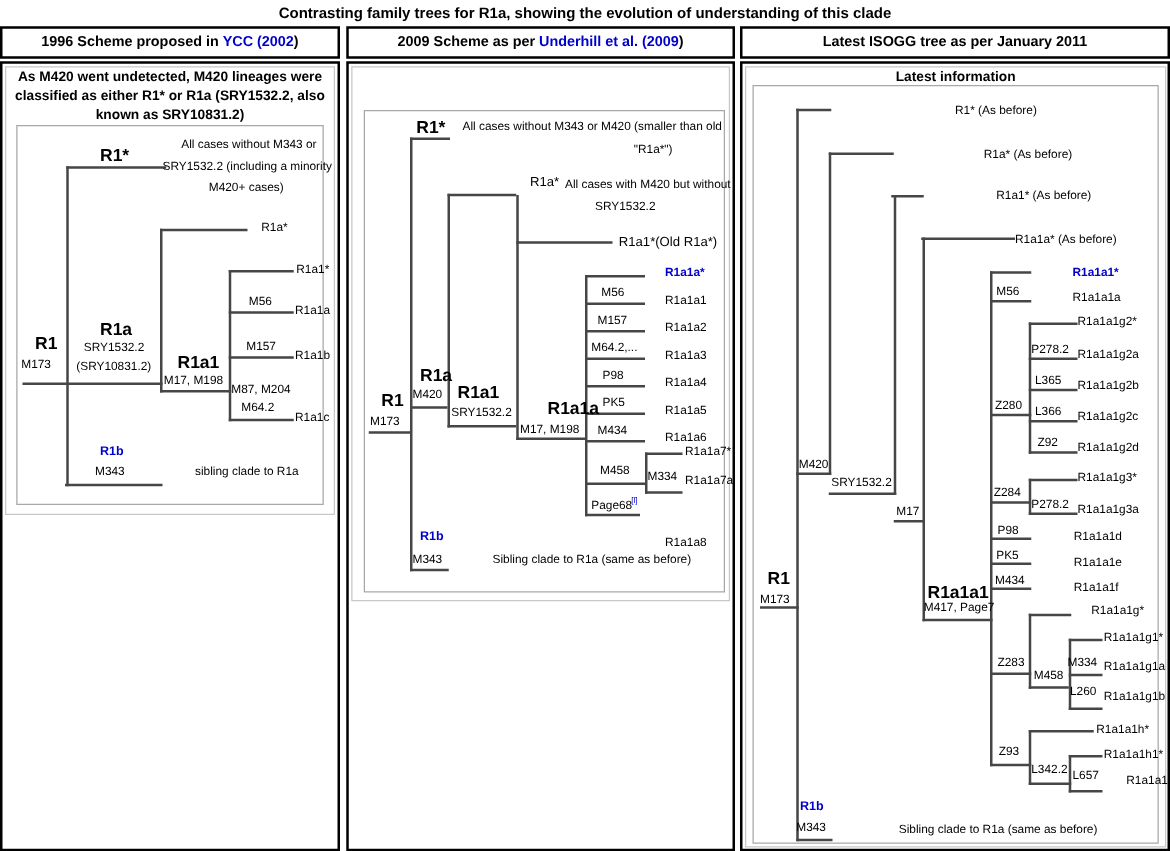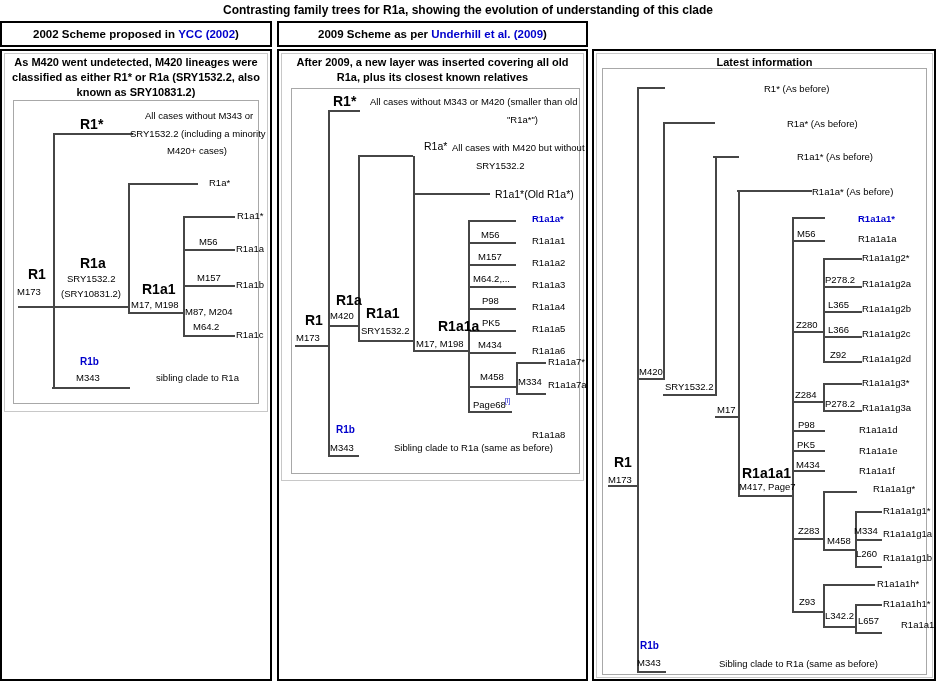--- a/index.html
+++ b/index.html
@@ -25,43 +25,45 @@
   .vl{position:absolute;width:2px;background:#464646}
 </style>
 </head>
 <body>
 
 <div id="stage">
 
   <div class="abs title">Contrasting family trees for R1a, showing the evolution of understanding of this clade</div>
 
   <div class="abs hdr" style="left:0;width:272px">
-    <span>2002 Scheme proposed in </span>
+    <span>1996 Scheme proposed in </span>
       <span class="lnk">YCC (2002</span>
       <span>)</span>
   </div>
   <div class="abs hdr" style="left:277px;width:311px">
     <span>2009 Scheme as per </span>
       <span class="lnk">Underhill et al. (2009</span>
       <span>)</span>
+  </div>
+  <div class="abs hdr" style="left:592px;width:344px">
+    <span>Latest ISOGG tree as per January 2011</span>
   </div>
 
   <div class="abs cell" style="left:0;width:272px"></div>
   <div class="abs cell" style="left:277px;width:311px"></div>
   <div class="abs cell" style="left:592px;width:344px"></div>
 
   <div class="abs wrap" style="left:4px;top:53px;width:264px;height:359px"></div>
   <div class="abs wrap" style="left:281px;top:53px;width:303px;height:428px"></div>
   <div class="abs wrap" style="left:596px;top:53px;width:337px;height:625px"></div>
   <div class="abs ibox" style="left:13px;top:100px;width:246px;height:304px"></div>
   <div class="abs ibox" style="left:291px;top:88px;width:289px;height:386px"></div>
   <div class="abs ibox" style="left:602px;top:68px;width:325px;height:607px"></div>
 
   <div class="abs note" style="left:8px;top:55px;width:256px">As M420 went undetected, M420 lineages were classified as either R1* or R1a (SRY1532.2, also known as SRY10831.2)</div>
-  <div class="abs note" style="left:287px;top:55px;width:291px">After 2009, a new layer was inserted covering all old R1a, plus its closest known relatives</div>
   <div class="abs note" style="left:596px;top:55px;width:337px">Latest information</div>
 
 <div class="hl" style="left: 53px; top: 133px; width: 80px;"></div>
     <div class="hl" style="left: 18px; top: 306px; width: 112px;"></div>
     <div class="hl" style="left: 128px; top: 312px; width: 57px;"></div>
     <div class="hl" style="left: 128px; top: 183px; width: 70px;"></div>
     <div class="hl" style="left: 183px; top: 216px; width: 52px;"></div>
     <div class="hl" style="left: 183px; top: 249px; width: 52px;"></div>
     <div class="hl" style="left: 183px; top: 285px; width: 52px;"></div>
     <div class="hl" style="left: 183px; top: 335px; width: 52px;"></div>

